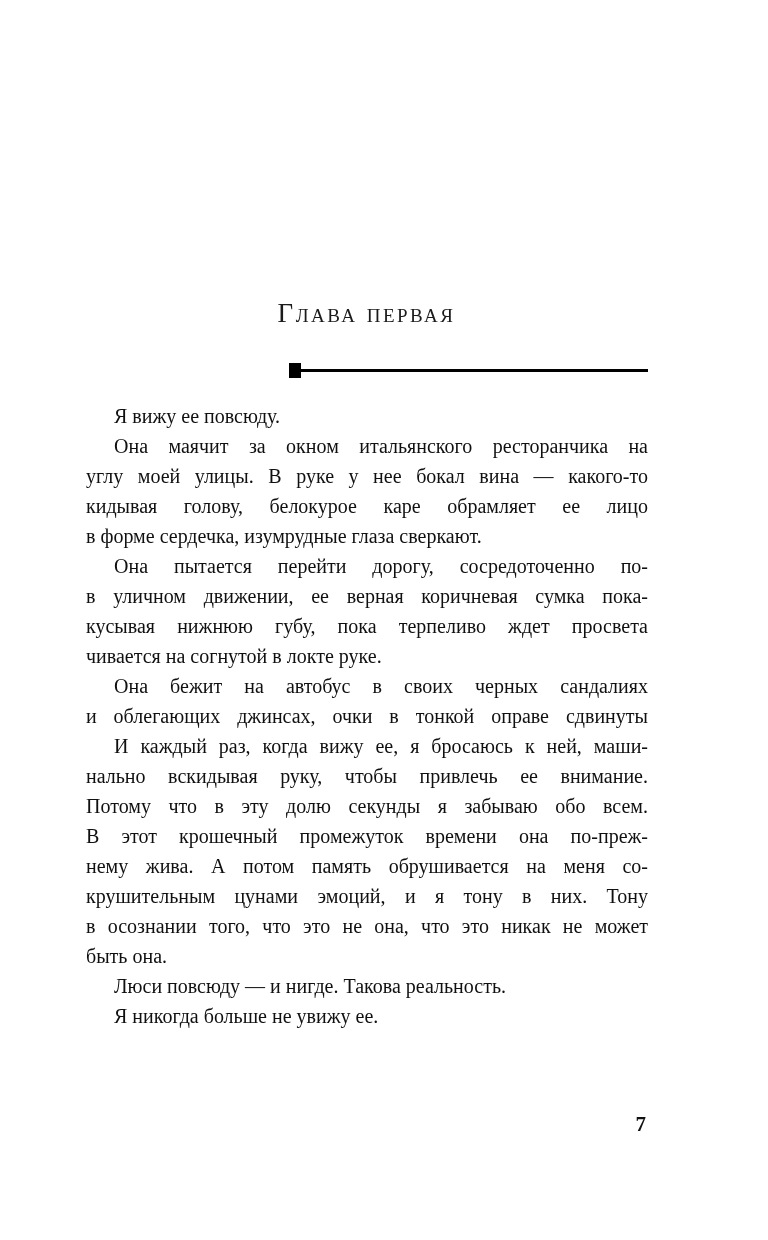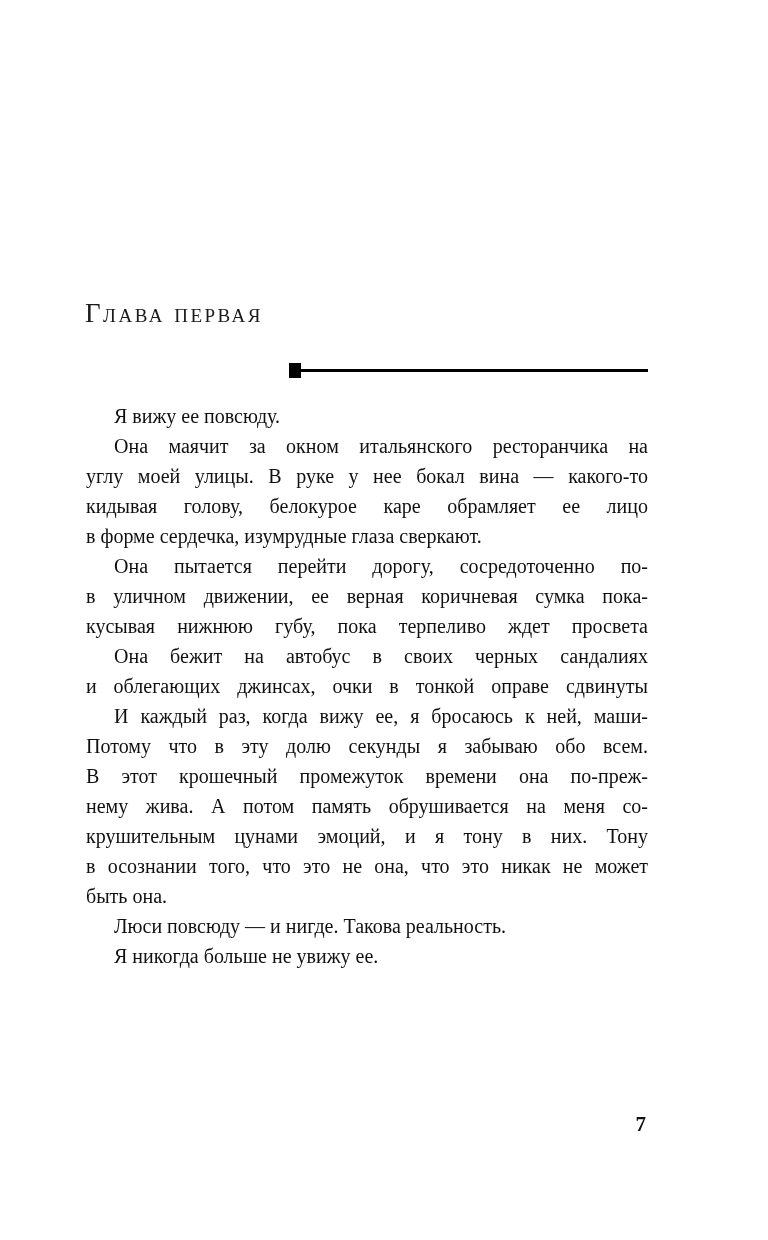--- a/index.html
+++ b/index.html
@@ -14,21 +14,21 @@
     background: #ffffff;
     font-family: "Liberation Serif", "DejaVu Serif", serif;
     color: #141414;
     overflow: hidden;
   }
   .chapter-title {
     position: absolute;
     left: 85px;
     right: 120px;
     top: 298px;
-    text-align: left;
+    text-align: center;
     font-variant: small-caps;
     font-size: 27px;
     letter-spacing: 2.5px;
     color: #1b1b1b;
   }
   .divider-row {
     position: absolute;
     left: 289px;
     right: 120px;
     top: 363px;
@@ -95,27 +95,29 @@
       <div class="paragraph">
         <div class="line first">Она маячит за окном итальянского ресторанчика на</div>
         <div class="line">углу моей улицы. В руке у нее бокал вина — какого-то</div>
         <div class="line">кидывая голову, белокурое каре обрамляет ее лицо</div>
         <div class="line last">в форме сердечка, изумрудные глаза сверкают.</div>
       </div>
       <div class="paragraph">
         <div class="line first">Она пытается перейти дорогу, сосредоточенно по-</div>
         <div class="line">в уличном движении, ее верная коричневая сумка пока-</div>
         <div class="line">кусывая нижнюю губу, пока терпеливо ждет просвета</div>
+        <div class="line last">чивается на согнутой в локте руке.</div>
       </div>
       <div class="paragraph">
         <div class="line first">Она бежит на автобус в своих черных сандалиях</div>
         <div class="line">и облегающих джинсах, очки в тонкой оправе сдвинуты</div>
       </div>
       <div class="paragraph">
         <div class="line first">И каждый раз, когда вижу ее, я бросаюсь к ней, маши-</div>
+        <div class="line">нально вскидывая руку, чтобы привлечь ее внимание.</div>
         <div class="line">Потому что в эту долю секунды я забываю обо всем.</div>
         <div class="line">В этот крошечный промежуток времени она по-преж-</div>
         <div class="line">нему жива. А потом память обрушивается на меня со-</div>
         <div class="line">крушительным цунами эмоций, и я тону в них. Тону</div>
         <div class="line">в осознании того, что это не она, что это никак не может</div>
         <div class="line last">быть она.</div>
       </div>
       <div class="paragraph">
         <div class="line first last">Люси повсюду — и нигде. Такова реальность.</div>
       </div>

